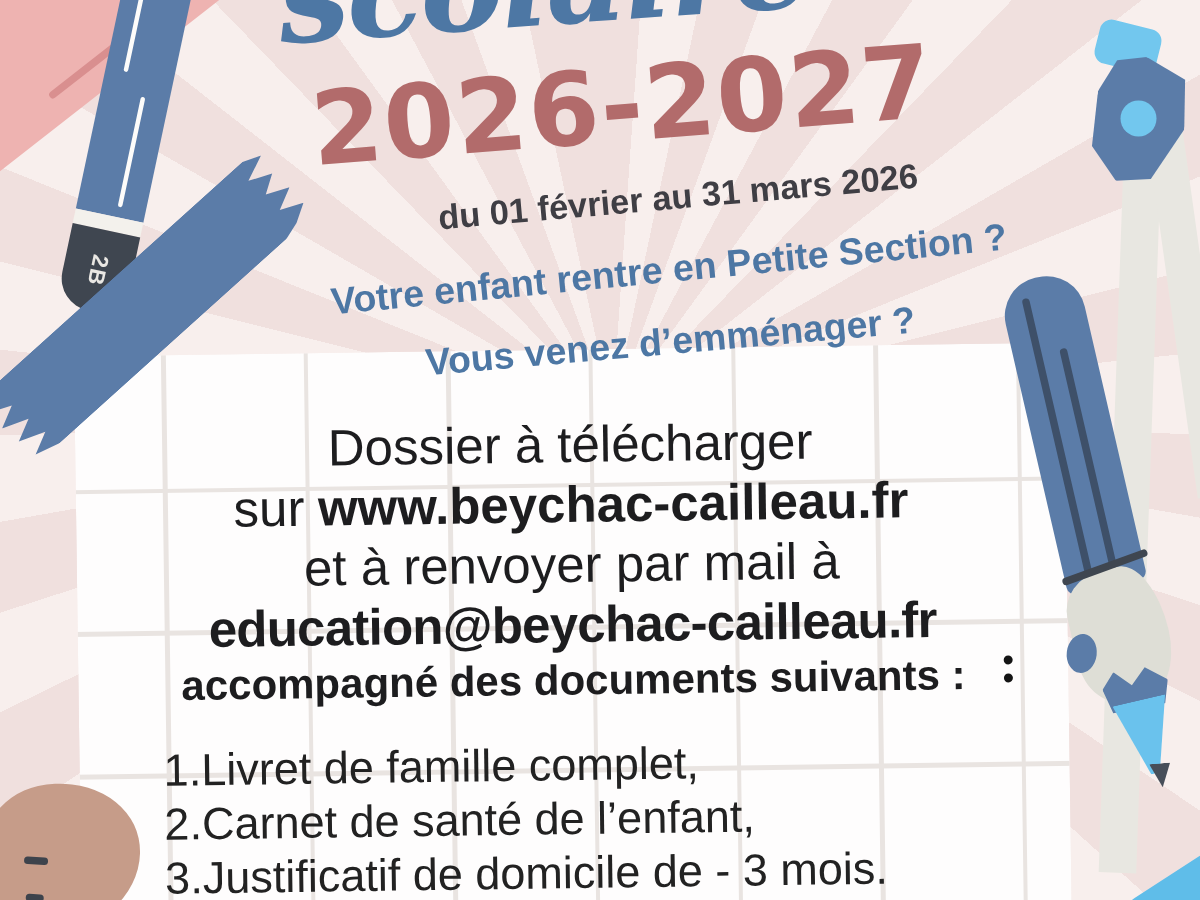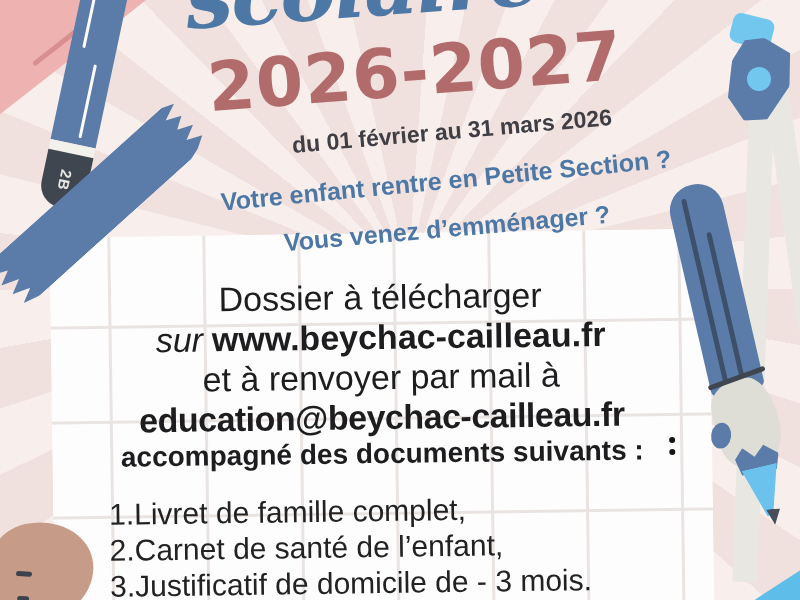--- a/index.html
+++ b/index.html
@@ -84,21 +84,21 @@
   .card{position:absolute;left:52px;top:233px;width:660px;height:400px;z-index:3;
         background-color:#fefdfd;border-radius:8px 8px 0 0;transform:rotate(-0.8deg);
         background-image:
           repeating-linear-gradient(to right,#e9e4e1 0 3px,transparent 3px 95px),
           repeating-linear-gradient(to bottom,#e9e4e1 0 3px,transparent 3px 95px);
         background-position:58px 0,0 -6px;
         color:#1d1d1f;}
   .card-head{text-align:center;padding-top:44px;}
   .ch-l1,.ch-l3{font-size:34px;line-height:40px;}
   .ch-l2{font-size:34px;line-height:40px;}
-  .ch-l2 .pre{margin-right:9px;font-style:italic;}
+  .ch-l2 .pre{margin-right:9px;}
   .bold{font-weight:bold;}
   .ch-l4{font-size:34px;font-weight:bold;line-height:40px;letter-spacing:-0.5px;}
   .ch-l5{font-size:28px;font-weight:bold;line-height:34px;}
   .doc-list{margin-top:22px;padding-left:56px;font-size:30px;line-height:36px;color:#222;}
   .ink-dot{position:absolute;width:6px;height:6px;border-radius:50%;background:#141414;}
   .ink-dot.one{left:617px;top:208px;}
   .ink-dot.two{left:617px;top:220px;}
 </style>
 </head>
 <body>

